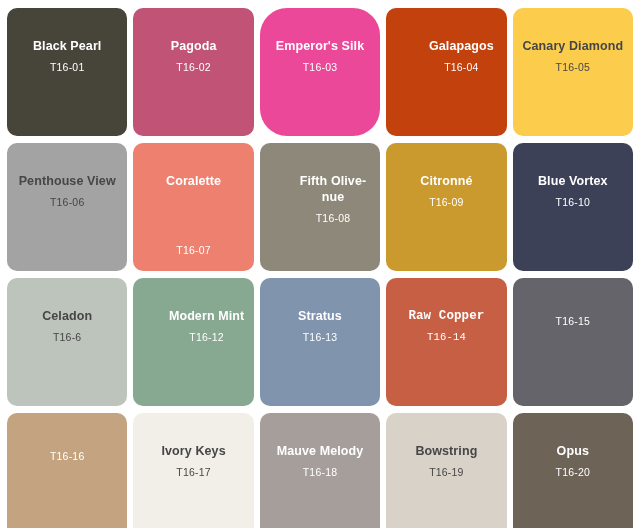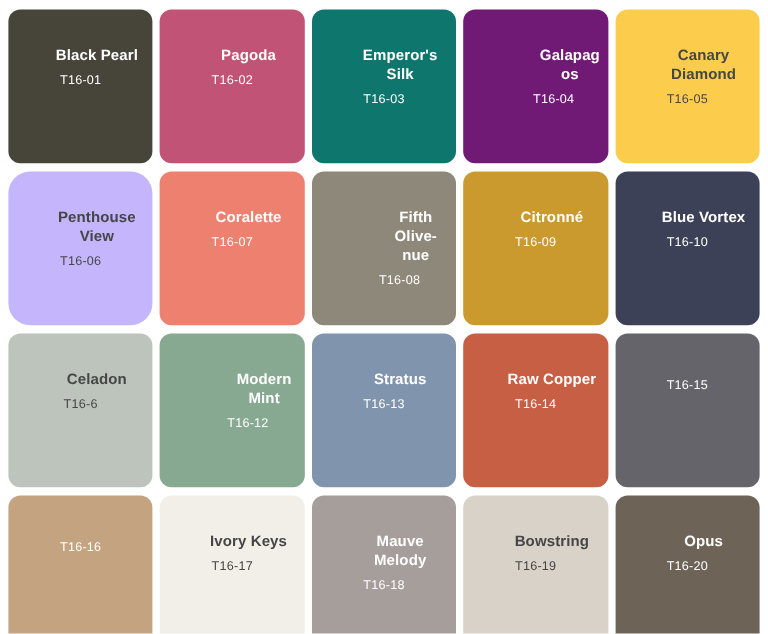--- a/index.html
+++ b/index.html
@@ -38,21 +38,20 @@
     overflow: hidden;
   }
 
   .swatch-name {
     font-size: 12.5px;
     font-weight: bold;
     line-height: 16px;
     text-align: center;
     letter-spacing: 0.1px;
     word-break: break-word;
-    margin-left: 27px;
   }
 
   .swatch-code {
     font-size: 10.5px;
     font-weight: normal;
     line-height: 14px;
     text-align: right;
     margin-top: 6px;
     letter-spacing: 0.2px;
   }
@@ -68,37 +67,37 @@
 
 <div id="palette-grid">
     <div class="swatch light-text" style="background: rgb(71, 68, 58);">
       <div class="swatch-name">Black Pearl</div>
       <div class="swatch-code">T16-01</div>
     </div>
     <div class="swatch light-text" style="background: rgb(192, 83, 118);">
       <div class="swatch-name">Pagoda</div>
       <div class="swatch-code">T16-02</div>
     </div>
-    <div class="swatch light-text" style="background: #0f766e;">
+    <div class="swatch light-text" style="background: #ec4899; border-radius: 27px;">
       <div class="swatch-name">Emperor's Silk</div>
       <div class="swatch-code">T16-03</div>
     </div>
-    <div class="swatch light-text" style="background: #701a75; padding-left: 36px;">
+    <div class="swatch light-text" style="background: #c2410c; padding-left: 36px;">
       <div class="swatch-name">Galapagos</div>
       <div class="swatch-code">T16-04</div>
     </div>
     <div class="swatch dark-text" style="background: rgb(252, 205, 77);">
       <div class="swatch-name">Canary Diamond</div>
       <div class="swatch-code">T16-05</div>
     </div>
-    <div class="swatch dark-text" style="background: #c4b5fd; border-radius: 18px;">
+    <div class="swatch dark-text" style="background: #a3a3a3;">
       <div class="swatch-name">Penthouse View</div>
       <div class="swatch-code">T16-06</div>
     </div>
-    <div class="swatch light-text" style="background: rgb(238, 128, 112);">
+    <div class="swatch light-text" style="background: rgb(238, 128, 112); gap: 48px;">
       <div class="swatch-name">Coralette</div>
       <div class="swatch-code">T16-07</div>
     </div>
     <div class="swatch light-text" style="background: rgb(141, 136, 121); padding-left: 32px;">
       <div class="swatch-name">Fifth Olive-nue</div>
       <div class="swatch-code">T16-08</div>
     </div>
     <div class="swatch light-text" style="background: rgb(203, 154, 46);">
       <div class="swatch-name">Citronné</div>
       <div class="swatch-code">T16-09</div>
@@ -112,21 +111,21 @@
       <div class="swatch-code">T16-6</div>
     </div>
     <div class="swatch light-text" style="background: rgb(135, 168, 145); padding-left: 32px;">
       <div class="swatch-name">Modern Mint</div>
       <div class="swatch-code">T16-12</div>
     </div>
     <div class="swatch light-text" style="background: rgb(128, 148, 174);">
       <div class="swatch-name">Stratus</div>
       <div class="swatch-code">T16-13</div>
     </div>
-    <div class="swatch light-text" style="background: rgb(199, 95, 68);">
+    <div class="swatch light-text" style="background: rgb(199, 95, 68); font-family: Liberation Mono, monospace;">
       <div class="swatch-name">Raw Copper</div>
       <div class="swatch-code">T16-14</div>
     </div>
     <div class="swatch light-text" style="background: rgb(100, 100, 106);">
       <div class="swatch-code">T16-15</div>
     </div>
     <div class="swatch light-text" style="background: rgb(196, 164, 128);">
       <div class="swatch-code">T16-16</div>
     </div>
     <div class="swatch dark-text" style="background: rgb(242, 239, 232);">

